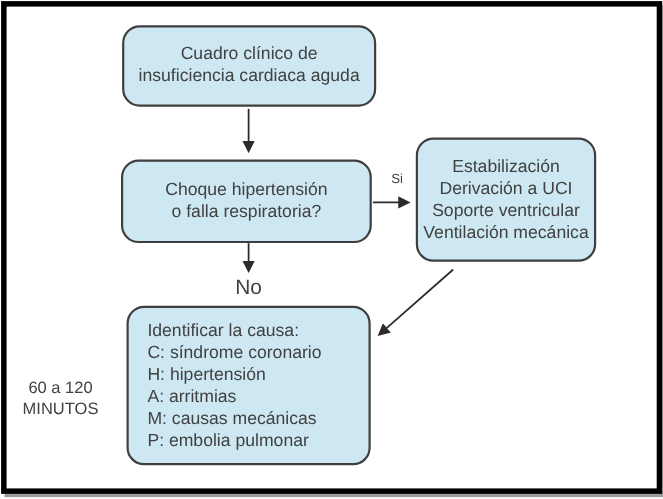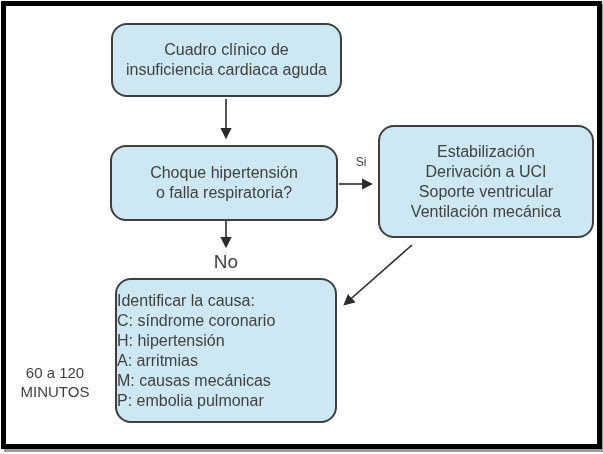--- a/index.html
+++ b/index.html
@@ -42,36 +42,37 @@
     align-items: center;
     justify-content: center;
     text-align: center;
     white-space: pre-line;
     color: var(--text, #414141);
     font-size: 16px;
     line-height: 20px;
   }
   .node.clinical      { left: 111px; top: 23px;  width: 231px; height: 74px; }
   .node.decision      { left: 110px; top: 145px; width: 228px; height: 76px; }
-  .node.stabilization { left: 378px; top: 125px; width: 216px; height: 113px; }
+  .node.stabilization { left: 378px; top: 125px; width: 164px; height: 113px; }
   .node.cause {
     left: 115px; top: 278px; width: 222px; height: 145px;
     justify-content: flex-start;
     text-align: left;
+    padding-left: 17px;
   }
   .label {
     position: absolute;
     color: var(--text, #414141);
     white-space: pre-line;
     font-size: 15px;
     line-height: 19px;
     text-align: center;
   }
   .label.immediate { left: 5px;   top: 173px; width: 102px; }
-  .label.minutes   { left: 5px;   top: 343px; width: 100px; margin-top: 20px; }
+  .label.minutes   { left: 5px;   top: 343px; width: 100px; }
   .label.yes       { left: 344px; top: 153px; width: 34px; font-size: 12px; }
   .label.no        { left: 206px; top: 252px; width: 40px; font-size: 19px; }
 </style>
 </head>
 <body>
 
 <div class="stage">
   <div class="frame"></div>
 
   <svg class="arrows" viewBox="0 0 603 454">

